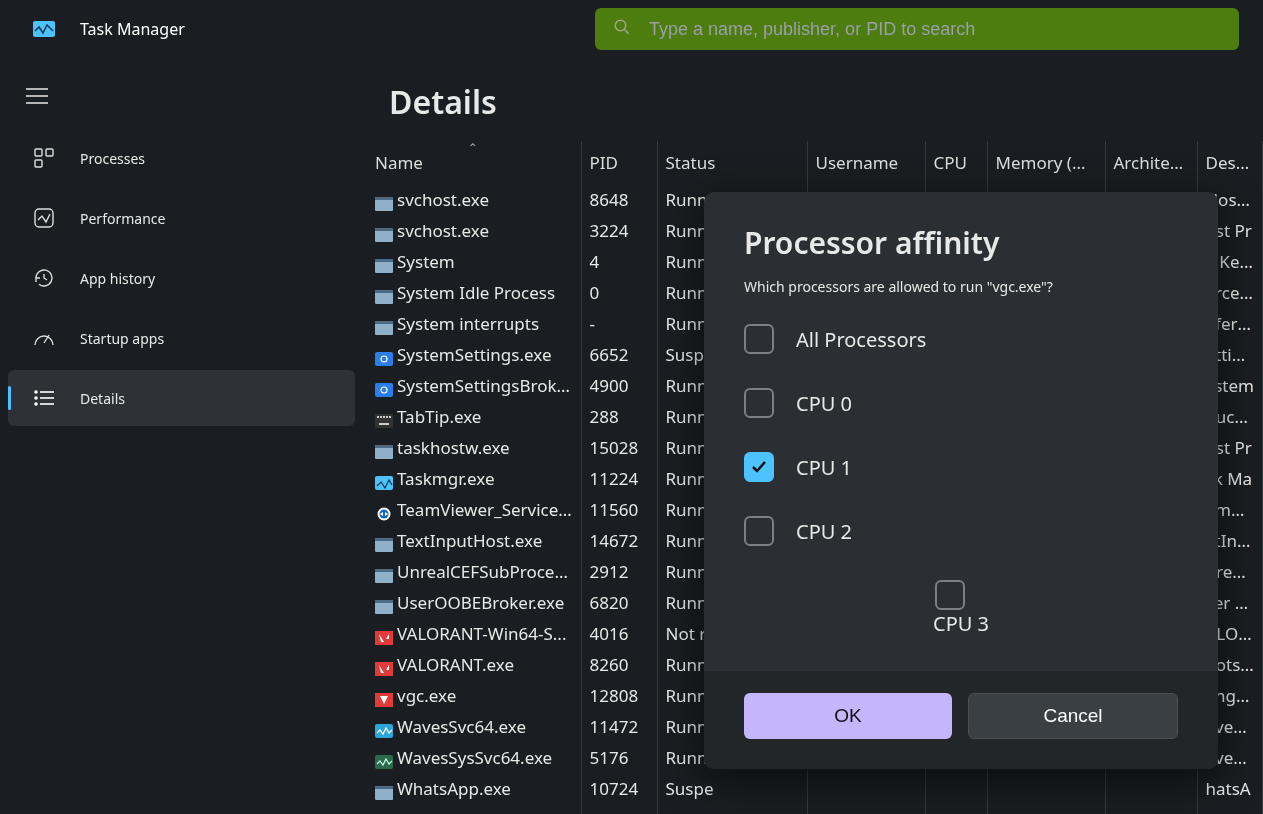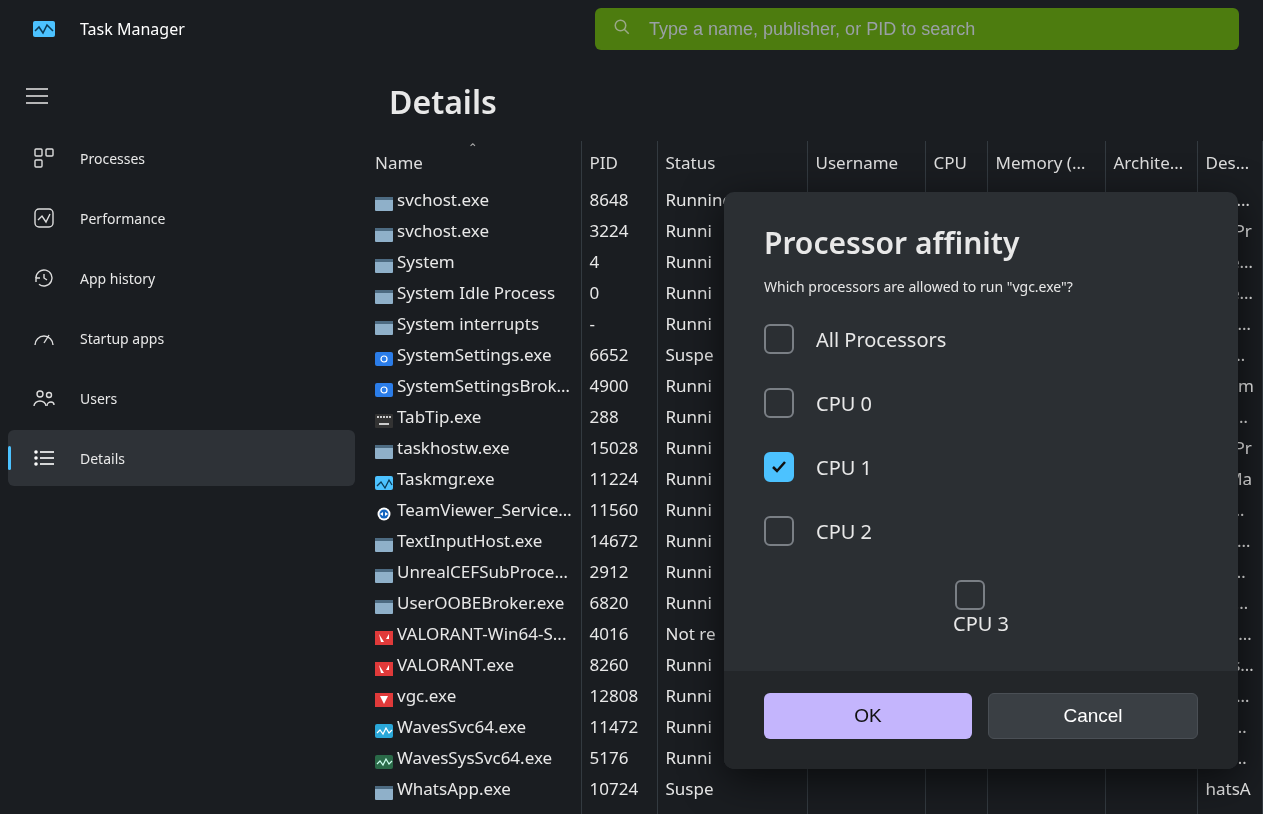--- a/index.html
+++ b/index.html
@@ -143,21 +143,21 @@
   width:18px;height:14px;
   vertical-align:middle;
   margin-right:4px;
   position:relative;
   top:-1px;
 }
 
 
 .overlay {
   position: absolute;
-  left: 724px; top: 192px;
+  left: 704px; top: 192px;
   width: 514px;
   background: #2b2f33;
   border-radius: 10px;
   box-shadow: 0 10px 40px rgba(0,0,0,0.6);
 }
 .dlg-body { padding: 30px 40px 26px 40px; }
 .dlg-title { font-size: 30px; font-weight: 600; margin-bottom: 14px; }
 .dlg-subtitle { font-size: 14px; margin-bottom: 28px; }
 .chk-row {
   display: flex;
@@ -261,31 +261,20 @@
     </div>
     <div class="nav-item">
       <span class="nav-icon">
           <svg width="22" height="18" viewBox="0 0 22 18" fill="none" stroke="#ddd" stroke-width="1.4">
             <path d="M2 16a9 9 0 0 1 18 0"></path>
             <line x1="11" y1="14" x2="16" y2="6"></line>
           </svg>
         </span>
       <span>Startup apps</span>
     </div>
-    <div class="nav-item">
-      <span class="nav-icon">
-          <svg width="22" height="18" viewBox="0 0 22 18" fill="none" stroke="#ddd" stroke-width="1.4">
-            <circle cx="7" cy="5" r="3"></circle>
-            <circle cx="16" cy="6" r="2.5"></circle>
-            <path d="M1 17c0-3 3-5 6-5s6 2 6 5"></path>
-            <path d="M14 17c0-2.5 2-4 4-4s3 1 3 3"></path>
-          </svg>
-        </span>
-      <span>Users</span>
-    </div>
     <div class="nav-item selected">
       <span class="nav-icon">
           <svg width="20" height="16" viewBox="0 0 20 16" fill="none" stroke="#fff" stroke-width="1.6">
             <circle cx="2" cy="2" r="1" fill="#fff"></circle>
             <circle cx="2" cy="8" r="1" fill="#fff"></circle>
             <circle cx="2" cy="14" r="1" fill="#fff"></circle>
             <line x1="6" y1="2" x2="20" y2="2"></line>
             <line x1="6" y1="8" x2="20" y2="8"></line>
             <line x1="6" y1="14" x2="20" y2="14"></line>
           </svg>

